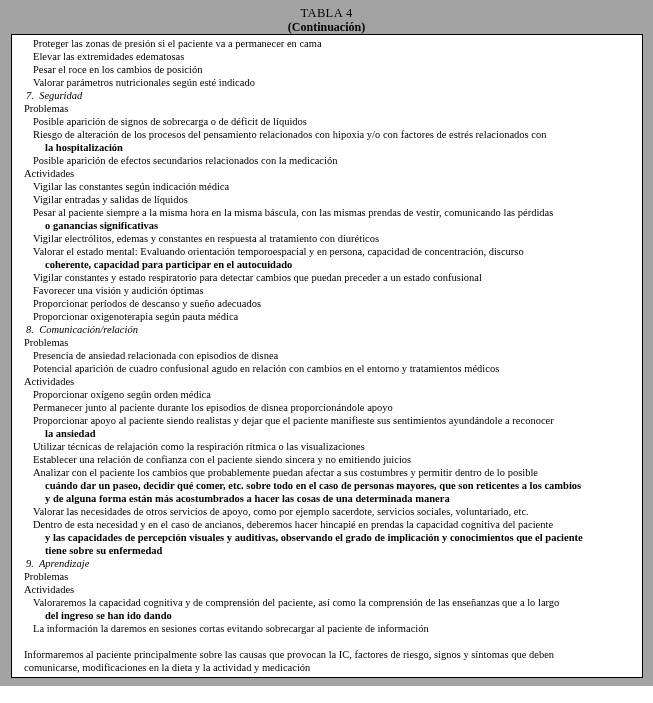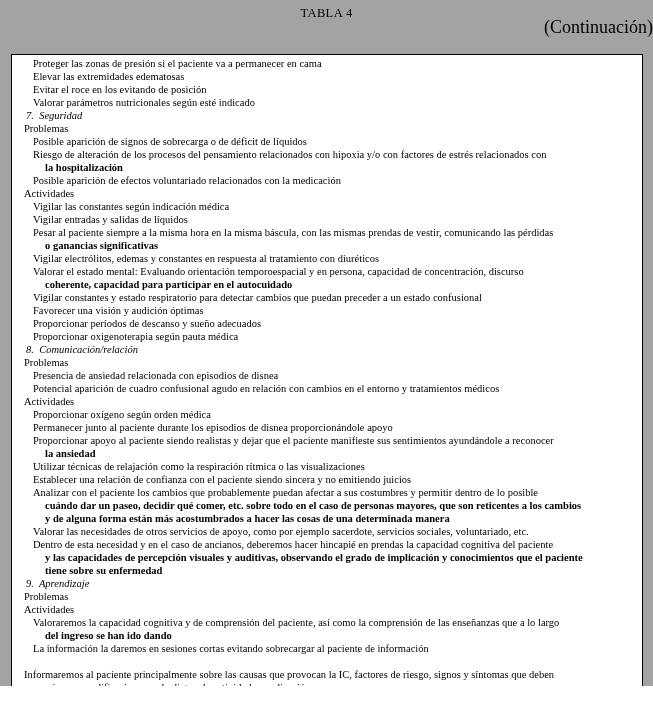--- a/index.html
+++ b/index.html
@@ -19,29 +19,28 @@
   .title-block {
     padding-top: 6px;
     text-align: center;
   }
   .doc-title {
     font-size: 12.5px;
     line-height: 14px;
     letter-spacing: 0.4px;
   }
   .doc-subtitle {
-    font-size: 18px;
+    font-size: 12px;
     line-height: 14px;
-    font-weight: normal;
-    text-align: right;
+    font-weight: bold;
   }
   .table-box {
     position: absolute;
     left: 11px;
-    top: 54px;
+    top: 34px;
     width: 632px;
     box-sizing: border-box;
     border: 1px solid #000000;
     padding: 2px 6px 3px 6px;
     background: #ffffff;
   }
   .line {
     font-size: 10.5px;
     line-height: 13px;
     white-space: pre-wrap;
@@ -58,28 +57,28 @@
 <div class="page">
   <div class="title-block">
     <div class="doc-title">TABLA 4</div>
     <div class="doc-subtitle">(Continuación)</div>
   </div>
 
   <div class="table-box">
 
   <div class="line lvl-1">Proteger las zonas de presión si el paciente va a permanecer en cama</div>
       <div class="line lvl-1">Elevar las extremidades edematosas</div>
-      <div class="line lvl-1">Evitar el roce en los evitando de posición</div>
+      <div class="line lvl-1">Pesar el roce en los cambios de posición</div>
       <div class="line lvl-1">Valorar parámetros nutricionales según esté indicado</div>
       <div class="line lvl-h">7.  Seguridad</div>
       <div class="line lvl-0">Problemas</div>
       <div class="line lvl-1">Posible aparición de signos de sobrecarga o de déficit de líquidos</div>
       <div class="line lvl-1">Riesgo de alteración de los procesos del pensamiento relacionados con hipoxia y/o con factores de estrés relacionados con</div>
       <div class="line lvl-2">la hospitalización</div>
-      <div class="line lvl-1">Posible aparición de efectos voluntariado relacionados con la medicación</div>
+      <div class="line lvl-1">Posible aparición de efectos secundarios relacionados con la medicación</div>
       <div class="line lvl-0">Actividades</div>
       <div class="line lvl-1">Vigilar las constantes según indicación médica</div>
       <div class="line lvl-1">Vigilar entradas y salidas de líquidos</div>
       <div class="line lvl-1">Pesar al paciente siempre a la misma hora en la misma báscula, con las mismas prendas de vestir, comunicando las pérdidas</div>
       <div class="line lvl-2">o ganancias significativas</div>
       <div class="line lvl-1">Vigilar electrólitos, edemas y constantes en respuesta al tratamiento con diuréticos</div>
       <div class="line lvl-1">Valorar el estado mental: Evaluando orientación temporoespacial y en persona, capacidad de concentración, discurso</div>
       <div class="line lvl-2">coherente, capacidad para participar en el autocuidado</div>
       <div class="line lvl-1">Vigilar constantes y estado respiratorio para detectar cambios que puedan preceder a un estado confusional</div>
       <div class="line lvl-1">Favorecer una visión y audición óptimas</div>

